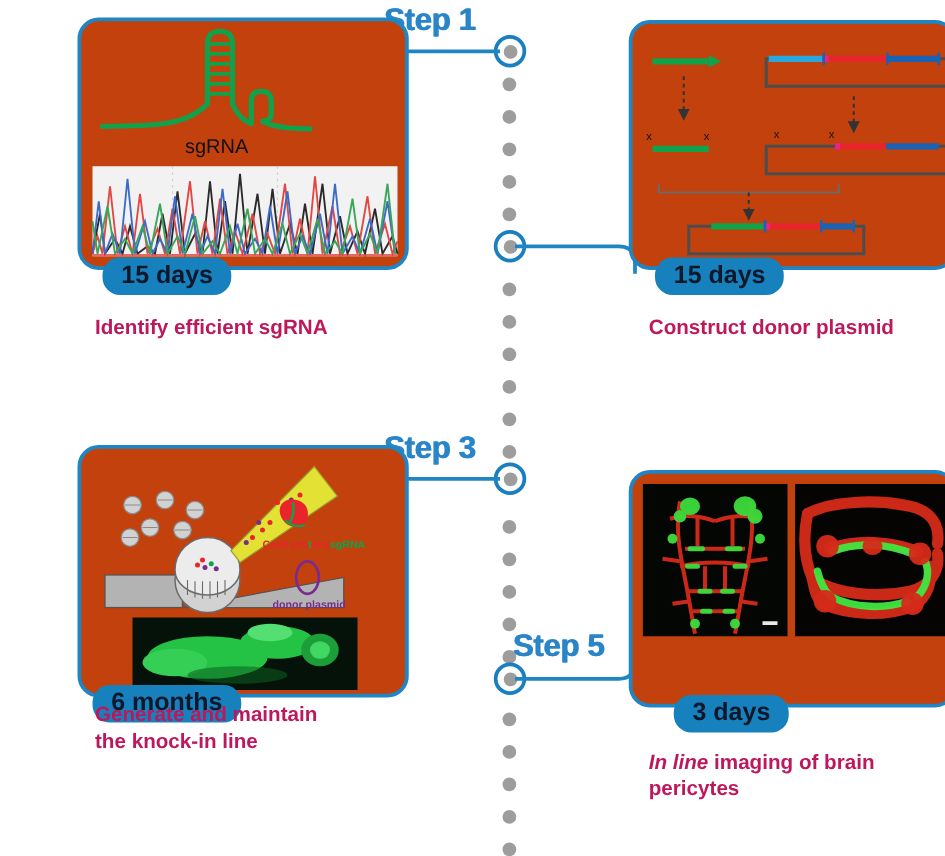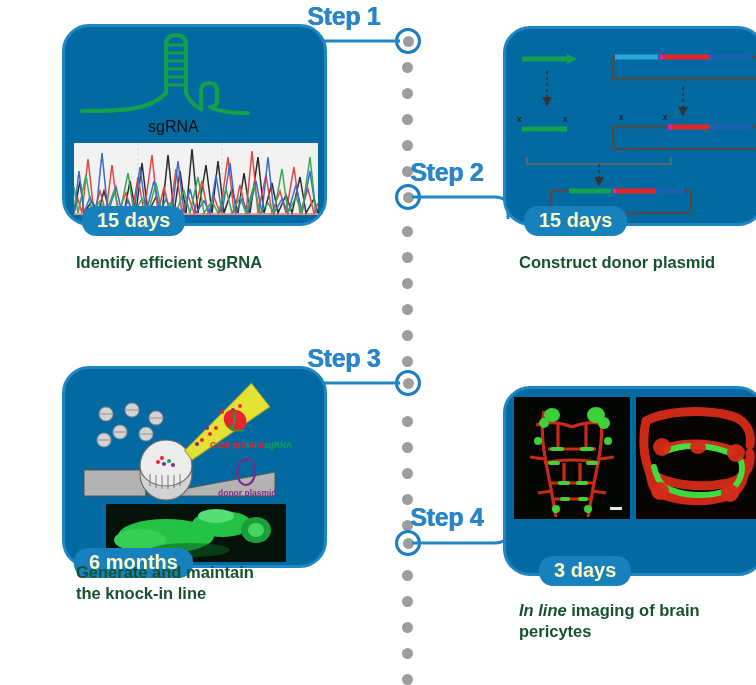--- a/index.html
+++ b/index.html
@@ -21,24 +21,24 @@
   
   .conn{position:absolute;}
   .conn svg{display:block;overflow:visible;}
 
   
   .steplabel{position:absolute;color:#2a85c8;font-weight:bold;font-size:25px;
              letter-spacing:-0.3px;white-space:nowrap;
              text-shadow:0.7px 0 0 #2a85c8;}
 
   
-  .card{position:absolute;border:3px solid #1f86c6;border-radius:27px;background:#0369a1;box-sizing:border-box;margin-top:10px;}
-  .badge{position:absolute;background:#1681bd;color:#fef9c3;font-weight:bold;font-size:20px;
+  .card{position:absolute;border:3px solid #1f86c6;border-radius:17px;background:#c2410c;box-sizing:border-box;}
+  .badge{position:absolute;background:#1681bd;color:#0f172a;font-weight:bold;font-size:20px;
          border-radius:14px;padding:4px 15px 5px 15px;white-space:nowrap;line-height:1.05;}
-  .caption{position:absolute;color:#14532d;font-weight:bold;font-size:16.5px;line-height:1.28;white-space:pre-line;}
+  .caption{position:absolute;color:#be185d;font-weight:bold;font-size:16.5px;line-height:1.28;white-space:pre-line;}
   .caption i{font-style:italic;}
 
   .fig{position:absolute;overflow:hidden;}
   .fig svg{display:block;}
 </style>
 </head>
 <body>
 
 <div id="stage">
 
@@ -100,23 +100,22 @@
     </svg>
   </div>
 
   <div class="conn" style="left:412px;top:521px;">
     <svg width="100" height="46" viewBox="0 0 100 46">
       <path d="M0,22 L83,22 Q96,22 96,9 L96,0" fill="none" stroke="#1f86c6" stroke-width="3"></path>
     </svg>
   </div>
 
   <div class="steplabel" style="left:307px;top:2px;">Step 1</div>
-  <div class="steplabel" style="left:410px;top:158px;">Step 2</div>
   <div class="steplabel" style="left:307px;top:344px;">Step 3</div>
-  <div class="steplabel" style="left:410px;top:503px;">Step 4</div>
+  <div class="steplabel" style="left:410px;top:503px;">Step 5</div>
 
   <div class="card" style="left:62px;top:14px;width:265px;height:202px;">
     <div class="fig" style="left:5px;top:4px;width:252px;height:190px;">
       <svg width="252" height="190" viewBox="0 0 252 190">
 
         <g stroke="#13a04a" stroke-width="4.2" fill="none" stroke-linecap="round" stroke-linejoin="round">
           <path d="M12,80 C55,80 80,79 96,62 L96,14 Q96,4 106,4 Q116,4 116,14 L116,62 C121,73 126,76 131,78
                    L131,60 Q131,52 139,52 Q147,52 147,60 L147,70 Q147,76 140,76
                    C147,80 160,82 178,82"></path>
           <path d="M97,14 L115,14" stroke-width="3"></path>

